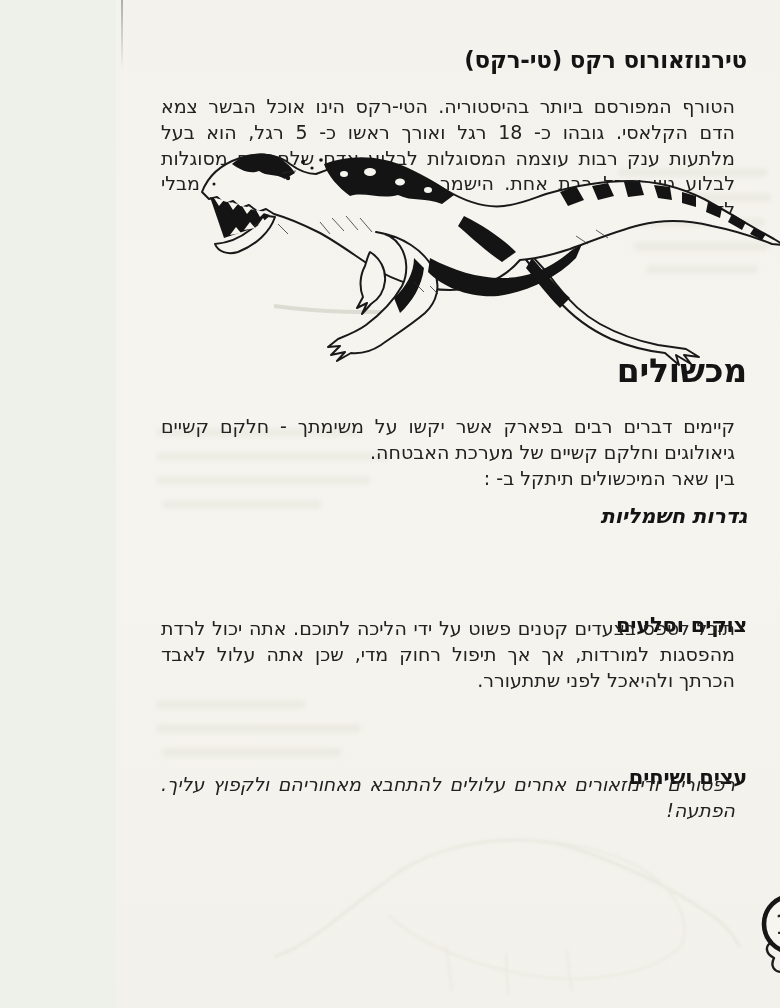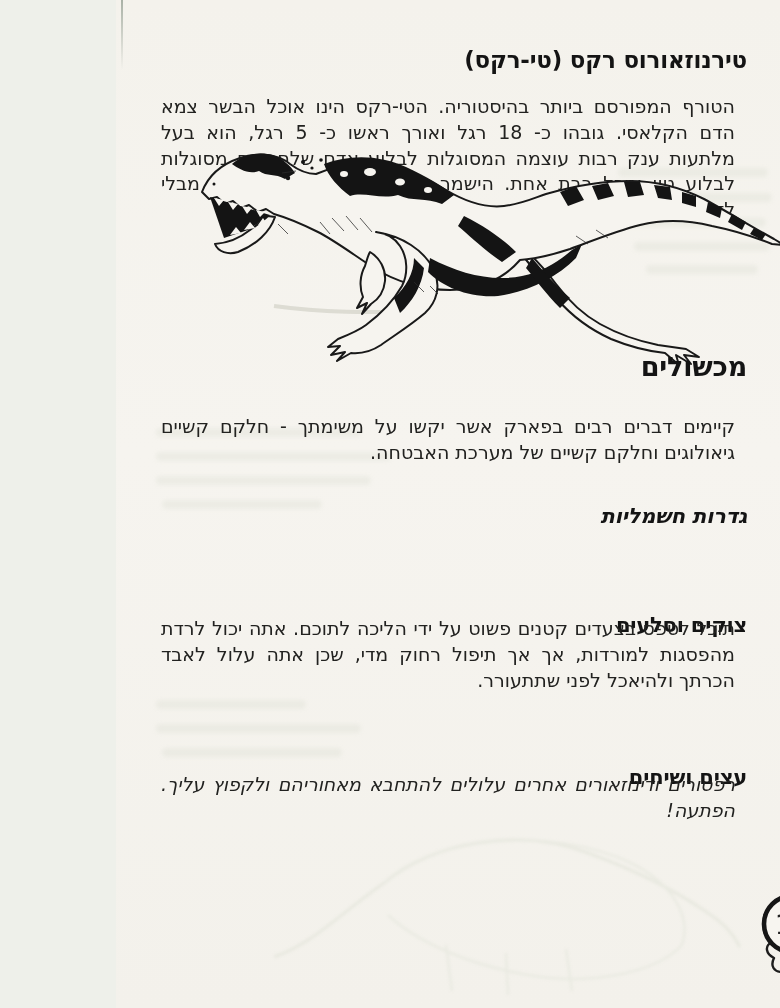--- a/index.html
+++ b/index.html
@@ -12,21 +12,21 @@
     position:relative;width:664px;height:1008px;
     background:linear-gradient(180deg,#f4f2ec 0%,#f6f4ef 45%,#f3f1eb 100%);
     direction:rtl;overflow:hidden;
   }
   .edge-line{
     position:absolute;left:5px;top:0;width:2px;height:70px;
     background:linear-gradient(#a9b1a6,rgba(169,177,166,0));
   }
   h1,h2,h3{margin:0;color:#141414;font-weight:700;letter-spacing:-0.2px;}
   .title{position:absolute;top:47px;right:33px;font-size:23px;}
-  .h-obstacles{position:absolute;top:351px;right:33px;font-size:27px;}
+  .h-obstacles{position:absolute;top:351px;right:33px;font-size:33px;}
   .h-sub{position:absolute;right:33px;font-size:21px;}
   .h-fences{top:504px;font-style:italic;}
   .h-cliffs{top:613px;text-align:right;}
   .h-trees{top:733px;margin-top:32px;}
   .body-text{
     position:absolute;right:33px;left:33px;margin:12px;
     font-size:19px;line-height:25.8px;color:#222220;
     text-align:justify;text-justify:inter-word;
   }
   .body-text p{margin:0;}
@@ -122,20 +122,21 @@
     <g stroke="#2a2a2a" stroke-width="0.9" opacity="0.85" fill="none">
       <path d="M142,82 L152,94 M154,78 L166,91 M168,76 L180,90 M182,78 L194,92"></path>
       <path d="M236,142 L246,152 M252,146 L260,154 M100,84 L110,94"></path>
       <path d="M398,96 L410,104 M418,90 L430,98 M104,33 L118,31"></path>
     </g>
   </svg>
 
   <h2 class="h-obstacles">מכשולים</h2>
   <div class="body-text p-obstacles">
     <p>קיימים דברים רבים בפארק אשר יקשו על משימתך - חלקם קשיים גיאולוגים וחלקם קשיים של מערכת האבטחה.</p>
+    <p>בין שאר המיכשולים תיתקל ב- :</p>
   </div>
 
   <h3 class="h-sub h-fences">גדרות חשמליות</h3>
 
   <h3 class="h-sub h-cliffs">צוקים וסלעים</h3>
   <p class="body-text p-cliffs">תוכל לטפס בצעדים קטנים פשוט על ידי הליכה לתוכם. אתה יכול לרדת מהפסגות למורדות, אך אך תיפול רחוק מדי, שכן אתה עלול לאבד הכרתך ולהיאכל לפני שתתעורר.</p>
 
   <h3 class="h-sub h-trees">עצים ושיחים</h3>
   <p class="body-text p-trees">רפטורים ודינוזאורים אחרים עלולים להתחבא מאחוריהם ולקפוץ עליך. הפתעה!</p>
 

